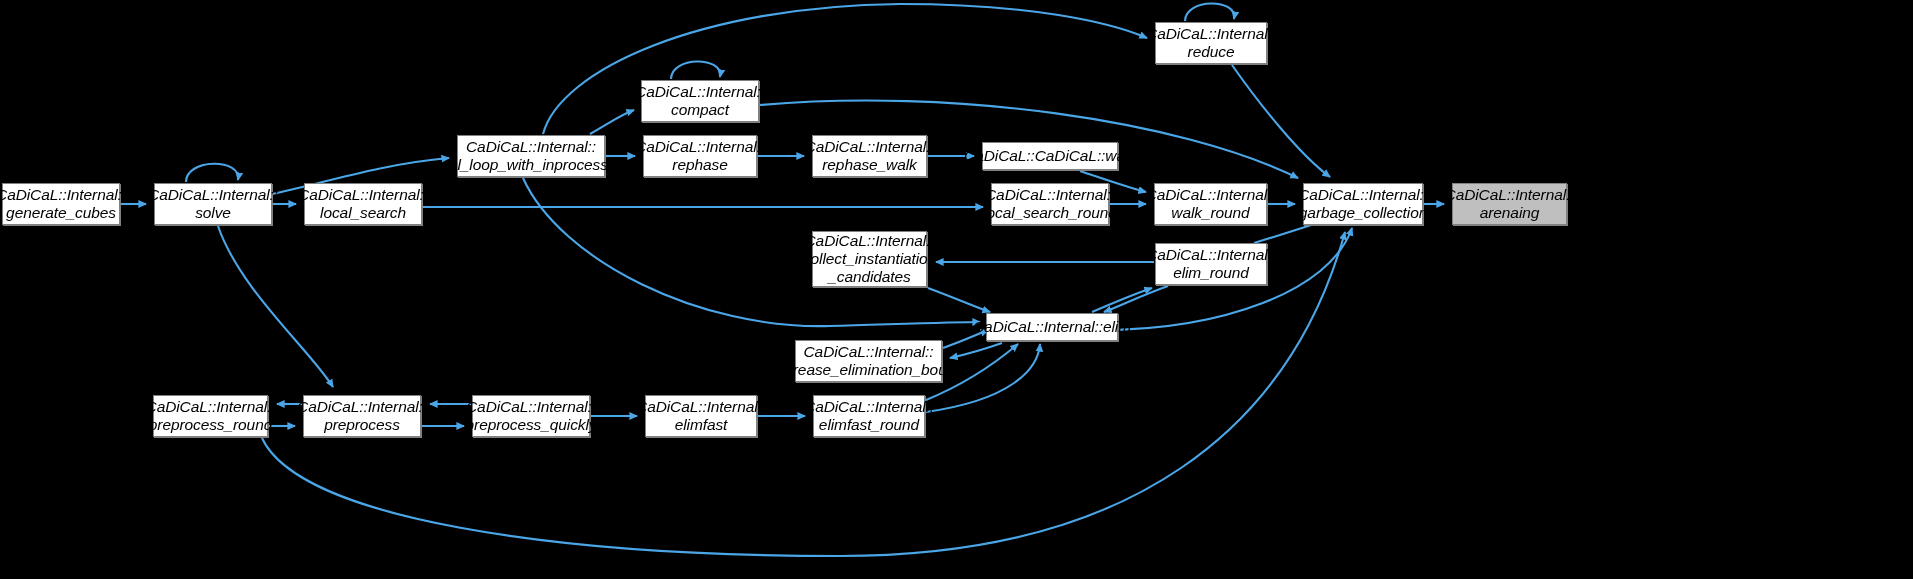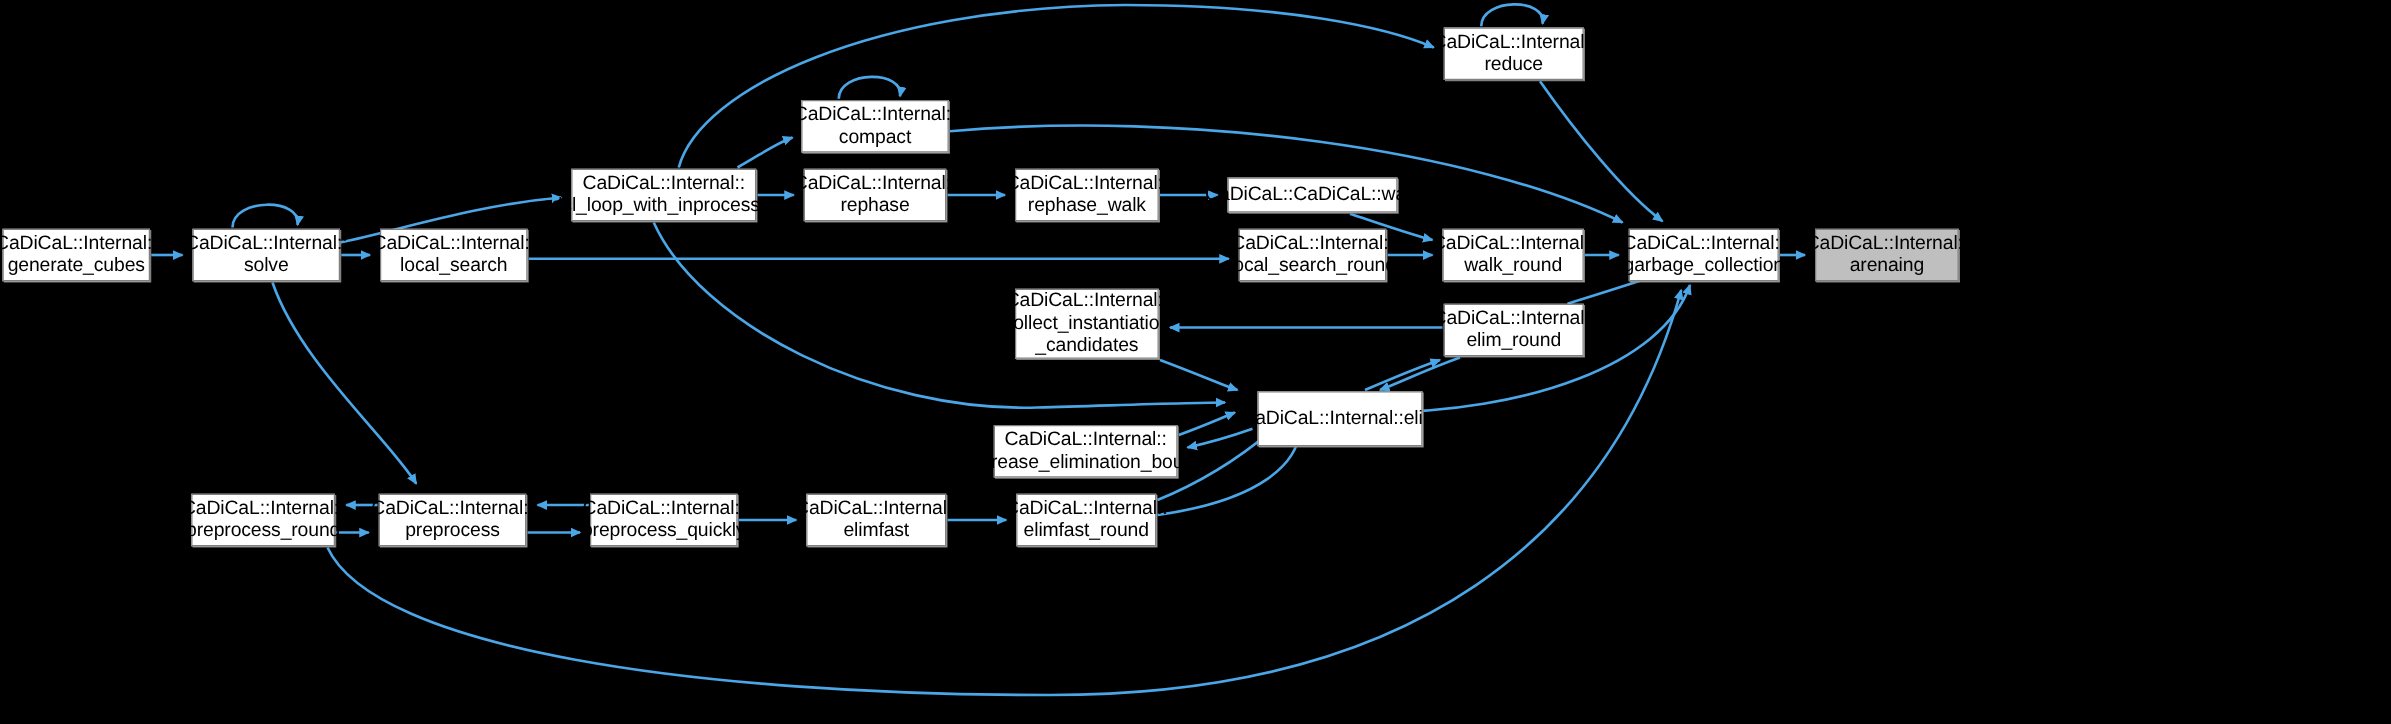--- a/index.html
+++ b/index.html
@@ -2,21 +2,21 @@
 <html><head>
 <meta charset="utf-8">
 <style>
   html,body{margin:0;padding:0;background:#000;}
   #canvas{position:relative;width:1913px;height:579px;background:#000;overflow:hidden;
           font-family:"Liberation Sans", sans-serif;}
   svg.edges{position:absolute;left:0;top:0;width:1913px;height:579px;overflow:visible;}
   .node{position:absolute;box-sizing:border-box;background:#ffffff;
         border:1px solid #808080;box-shadow:1px 1px 0 0 #808080;
         display:flex;align-items:center;justify-content:center;text-align:center;
-        color:#000;font-size:15.5px;line-height:1.18;letter-spacing:-0.1px;}
+        color:#000;font-size:15.5px;line-height:1.18;letter-spacing:-0.1px;font-style:italic;}
   .node.current{background:#bfbfbf;}
   .node .lbl{display:block;padding:0 5px;white-space:pre-line;}
   .edge{fill:none;stroke:#4ba6e8;stroke-width:2.1;}
   .ahead{fill:#4ba6e8;stroke:none;}
 </style>
 </head>
 <body>
 
 <div id="canvas">
 
@@ -154,21 +154,21 @@
   </div>
   <div class="node" style="left:812px;top:231px;width:115px;height:56px;">
     <span class="lbl">CaDiCaL::Internal::
 collect_instantiation
 _candidates</span>
   </div>
   <div class="node" style="left:1155px;top:243px;width:112px;height:42px;">
     <span class="lbl">CaDiCaL::Internal::
 elim_round</span>
   </div>
-  <div class="node" style="left:986px;top:313px;width:132px;height:44px;margin-left:20px;">
+  <div class="node" style="left:986px;top:313px;width:132px;height:28px;">
     <span class="lbl">CaDiCaL::Internal::elim</span>
   </div>
   <div class="node" style="left:795px;top:340px;width:147px;height:42px;">
     <span class="lbl">CaDiCaL::Internal::
 increase_elimination_bound</span>
   </div>
   <div class="node" style="left:153px;top:395px;width:115px;height:42px;">
     <span class="lbl">CaDiCaL::Internal::
 preprocess_round</span>
   </div>

